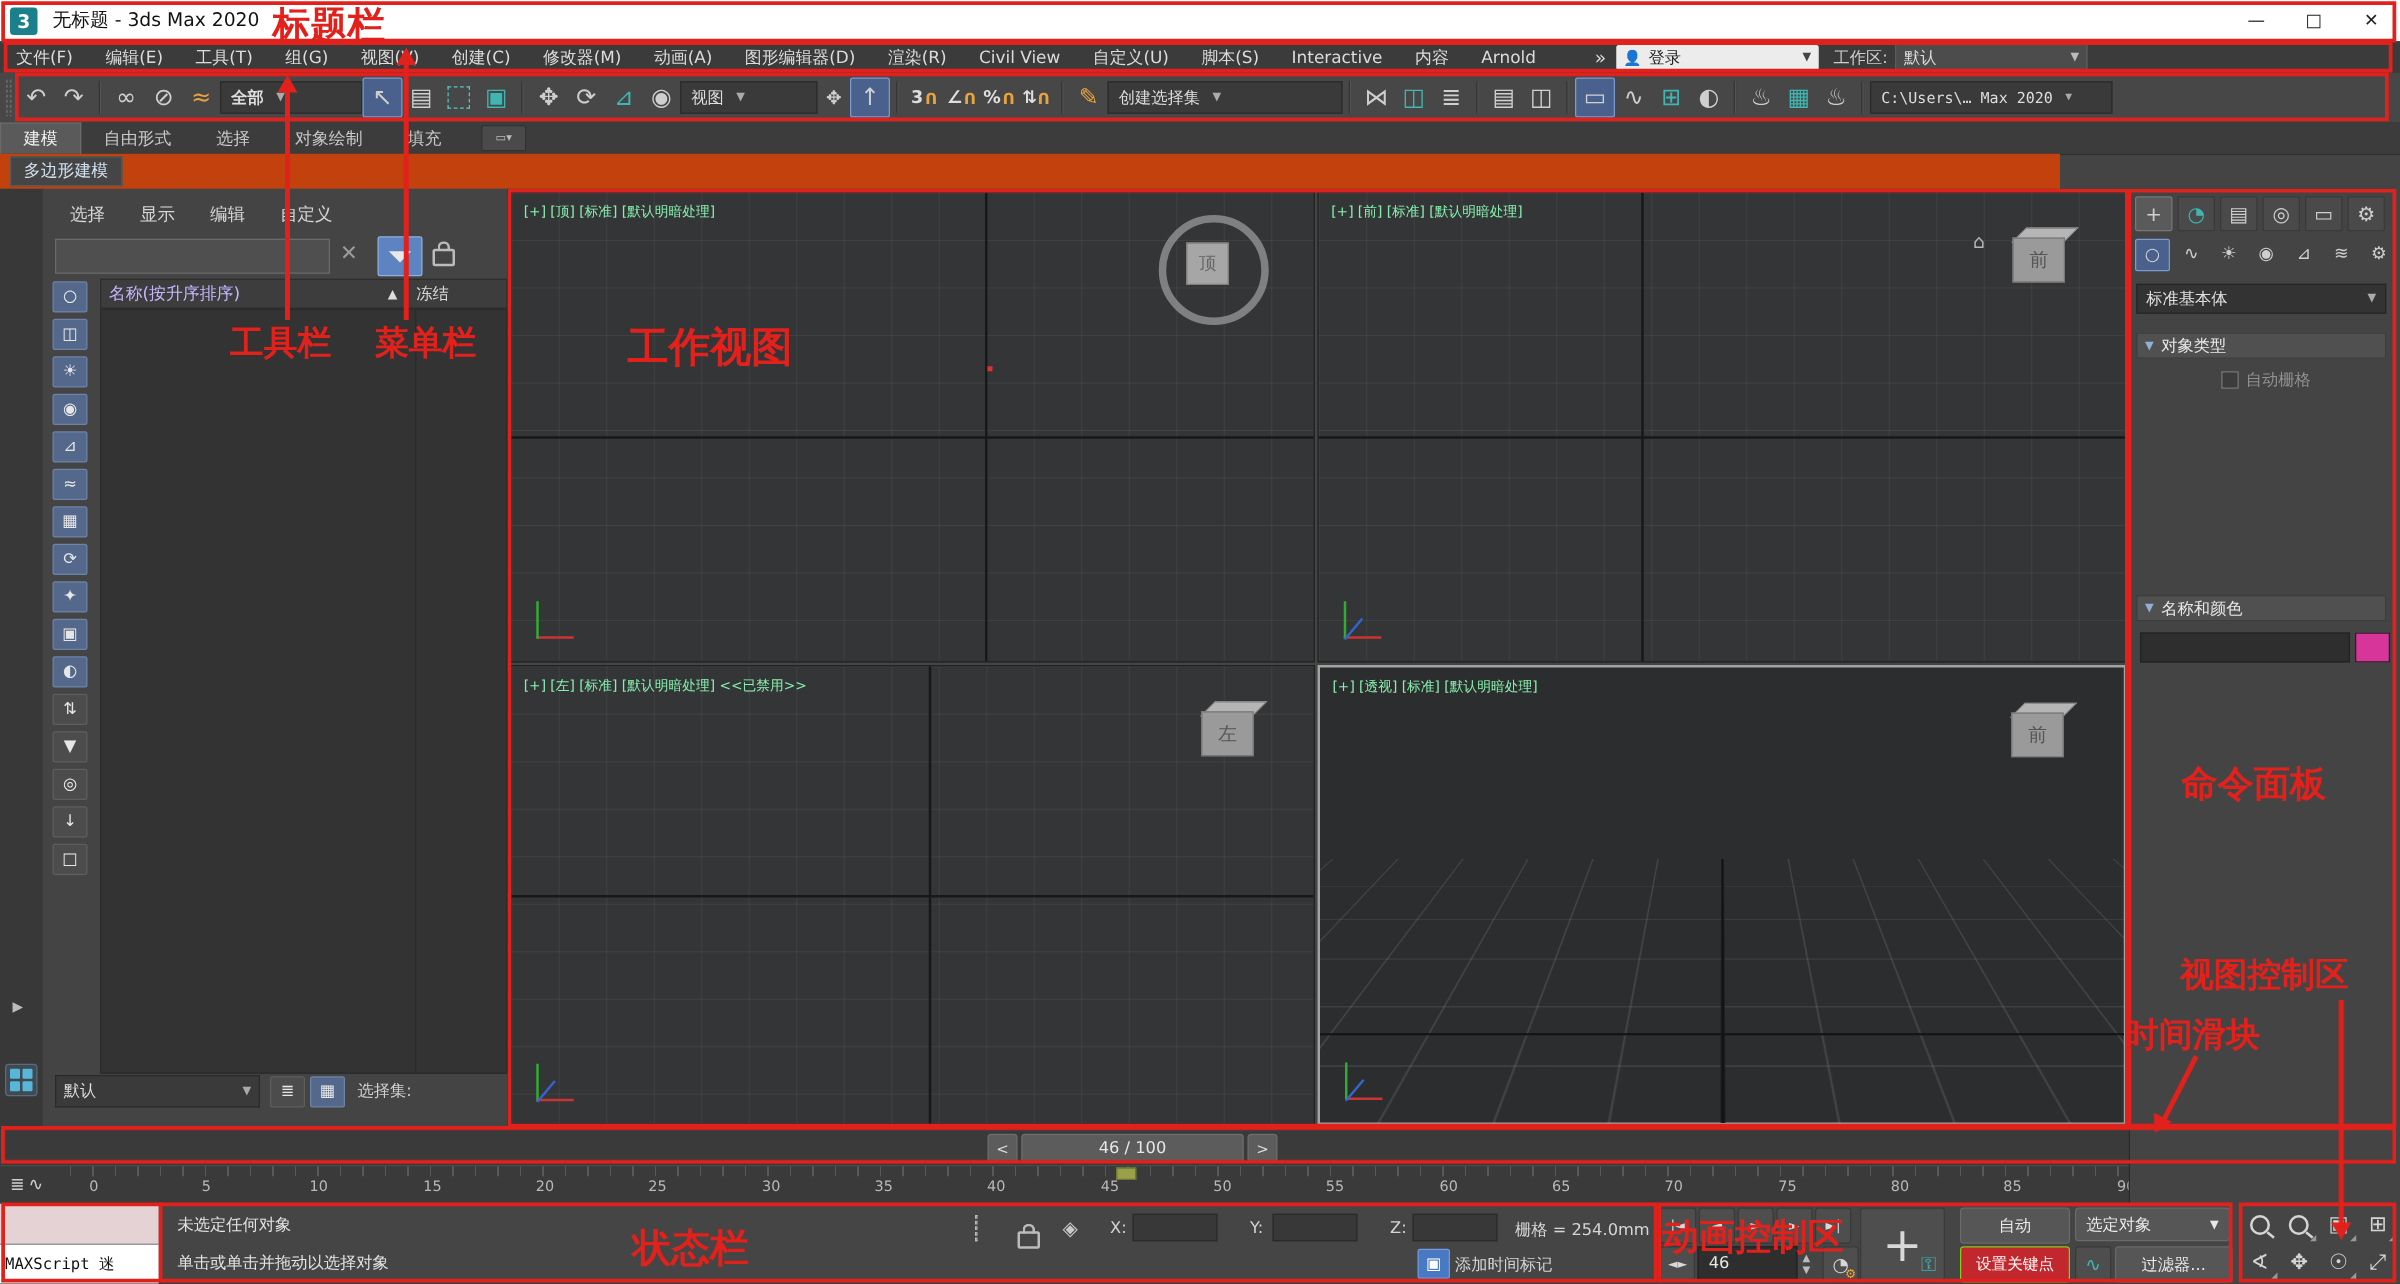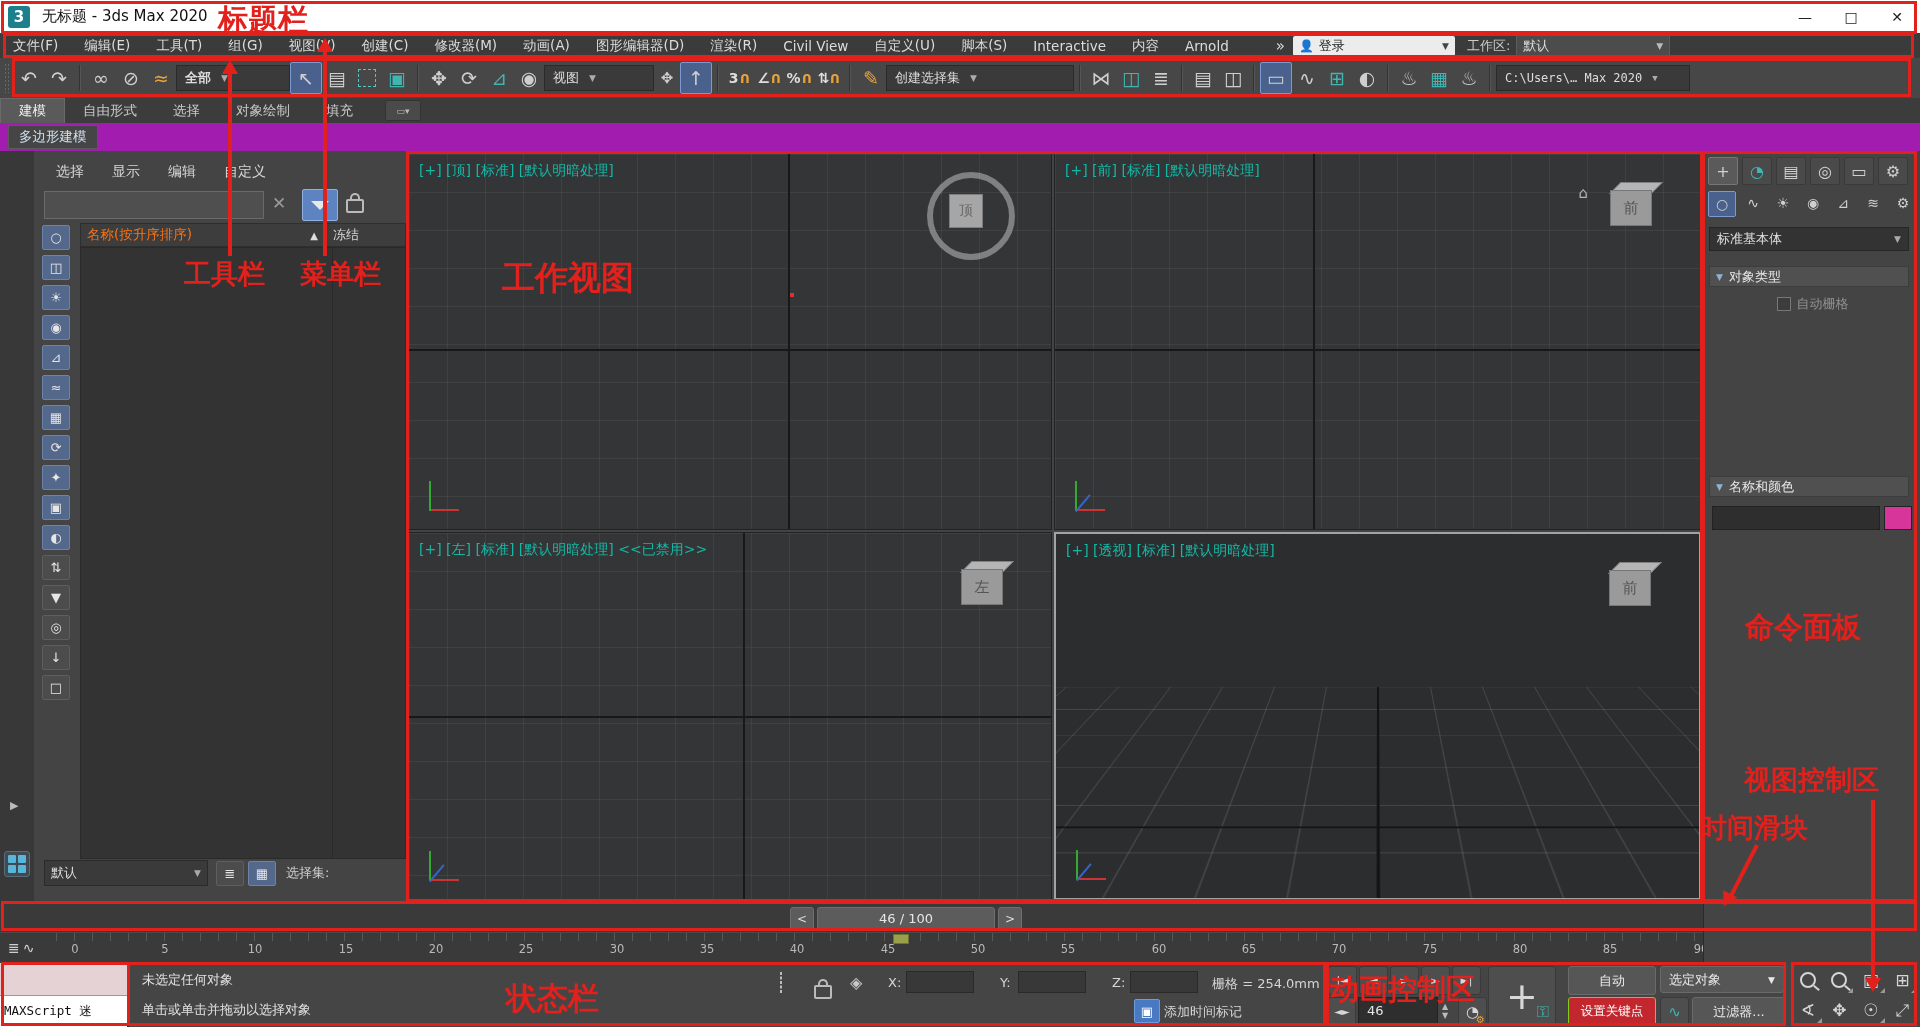--- a/index.html
+++ b/index.html
@@ -34,40 +34,40 @@
   .magnet{color:#e8a33d;font-weight:bold;font-size:12px;transform:rotate(180deg);display:inline-block;margin-left:1px;}
   .snaplbl{color:#dedede;font-size:14px;font-weight:bold;}
   .teal{color:#3fb6b2;}
   .orange{color:#e8a33d;}
   
   .ribbon{left:0;top:98px;width:1920px;height:25px;background:#3c3c3c;display:flex;align-items:flex-end;border-bottom:1px solid #303030;}
   .rtab{padding:3px 18px;color:#c9c9c9;font-size:13.5px;}
   .rtab.active{background:#5a5a5a;color:#f0f0f0;border:1px solid #6a6a6a;border-bottom:none;}
   .rdrop{width:34px;height:19px;background:#4a4a4a;border:1px solid #333;border-radius:2px;margin-left:14px;margin-bottom:2px;
     display:flex;align-items:center;justify-content:center;color:#bbb;font-size:9px;}
-  .subrow{left:0;top:123px;width:1920px;height:28px;background:#a21caf;display:flex;align-items:center;border-bottom:2px dotted #555;}
+  .subrow{left:0;top:123px;width:1648px;height:28px;background:#c2410c;display:flex;align-items:center;border-bottom:2px dotted #555;}
   .subtab{margin-left:8px;padding:2px 10px;background:#454545;border:1px solid #5a5a5a;color:#cfe0ef;font-size:13.5px;}
   
   .lstrip{left:0;top:151px;width:34px;height:812px;background:#383838;border-right:1px solid #2c2c2c;}
   .flyout{position:absolute;left:10px;top:648px;color:#bbb;font-size:11px;}
   .layouttab{position:absolute;left:4px;top:700px;width:26px;height:26px;background:#3f4a55;border:1px solid #5a6b7a;border-radius:3px;
     display:grid;grid-template-columns:1fr 1fr;gap:2px;padding:3px;box-sizing:border-box;}
   .layouttab span{background:#58b6d8;border-radius:1px;}
   
   .explorer{left:34px;top:151px;width:372px;height:751px;background:#444;border-right:1px solid #2a2a2a;}
   .exp-menus{position:absolute;left:22px;top:12px;display:flex;gap:28px;color:#d6d6d6;font-size:14px;}
   .exp-search{position:absolute;left:10px;top:40px;width:218px;height:26px;background:#4f4f4f;border:1px solid #6a6a6a;}
   .exp-x{position:absolute;left:238px;top:42px;color:#9a9a9a;font-size:17px;font-weight:bold;}
   .funnel{position:absolute;left:268px;top:38px;width:34px;height:30px;background:#5d83c1;border:1px solid #8fb0e0;border-radius:2px;
     display:flex;align-items:center;justify-content:center;}
   .funnel .f1{width:0;height:0;border-left:9px solid transparent;border-right:9px solid transparent;border-top:9px solid #e8e8e8;}
   .lockico{position:absolute;left:312px;top:40px;width:14px;height:10px;border:2px solid #bbb;border-radius:2px;margin-top:8px;}
   .lockico::before{content:"";position:absolute;left:2px;top:-8px;width:6px;height:6px;border:2px solid #bbb;border-bottom:none;border-radius:5px 5px 0 0;}
   .exp-header{position:absolute;left:46px;top:72px;width:326px;height:24px;background:#3d3d3d;border:1px solid #2e2e2e;display:flex;align-items:center;box-sizing:border-box;}
-  .exp-header .nm{margin-left:6px;color:#f97316;font-size:13.5px;}
+  .exp-header .nm{margin-left:6px;color:#c4b5fd;font-size:13.5px;}
   .exp-header .sort{margin-left:auto;margin-right:6px;color:#ddd;font-size:10px;}
   .exp-header .fz{width:72px;border-left:1px solid #2e2e2e;align-self:stretch;display:flex;align-items:center;padding-left:8px;color:#d8d8d8;}
   .exp-list{position:absolute;left:46px;top:96px;width:326px;height:612px;background:#333;border:1px solid #2a2a2a;box-sizing:border-box;}
   .exp-list .colsep{position:absolute;right:72px;top:0;bottom:0;width:1px;background:#2a2a2a;}
   .expcol{position:absolute;left:8px;top:74px;width:30px;display:flex;flex-direction:column;gap:5px;}
   .eico{width:26px;height:23px;background:#54688c;border:1px solid #6d83a8;border-radius:2px;color:#e6e6e6;
     display:flex;align-items:center;justify-content:center;font-size:13px;}
   .eico.plain{background:#4c4c4c;border-color:#5e5e5e;}
   .exp-bottom{position:absolute;left:0;bottom:14px;width:372px;height:30px;display:flex;align-items:center;}
   .exp-dd{margin-left:10px;width:150px;height:24px;background:#3a3a3a;border:1px solid #2a2a2a;display:flex;align-items:center;padding:0 6px;color:#ddd;}
@@ -75,21 +75,21 @@
   .selset{margin-left:10px;color:#d0d0d0;}
   
   .vparea{left:406px;top:151px;width:1297px;height:751px;background:#444;}
   .vp{position:absolute;background:#333537;overflow:hidden;border:1px solid #222;box-sizing:border-box;}
   .vp.active{border:2px solid #a3a3a3;}
   .grid{position:absolute;inset:0;
     background-image:linear-gradient(rgba(255,255,255,0.055) 1px,transparent 1px),linear-gradient(90deg,rgba(255,255,255,0.055) 1px,transparent 1px);
     background-size:38px 38px;}
   .axV{position:absolute;top:0;bottom:0;width:2px;background:#17181a;}
   .axH{position:absolute;left:0;right:0;height:2px;background:#17181a;}
-  .vplabel{position:absolute;left:10px;top:8px;color:#14b8a6;font-size:14px;z-index:3;text-align:center;}
+  .vplabel{position:absolute;left:10px;top:8px;color:#86efac;font-size:11px;z-index:3;text-align:center;}
   .tripod{position:absolute;left:16px;bottom:14px;width:46px;height:46px;z-index:3;}
   .tripod .gx{position:absolute;left:4px;bottom:4px;width:30px;height:2px;background:#c33;}
   .tripod .gy{position:absolute;left:4px;bottom:4px;width:2px;height:30px;background:#3a3;}
   .tripod .gz{position:absolute;left:4px;bottom:4px;width:2px;height:22px;background:#36c;transform:rotate(40deg);transform-origin:bottom left;}
   .vcube{position:absolute;right:46px;top:28px;width:48px;height:44px;z-index:3;}
   .vcube .face{position:absolute;left:4px;top:8px;width:40px;height:34px;background:#9a9a9a;border:1px solid #777;
     display:flex;align-items:center;justify-content:center;color:#555;font-size:15px;}
   .vcube .topface{position:absolute;left:9px;top:0px;width:40px;height:10px;background:#b5b5b5;transform:skewX(-45deg);border:1px solid #808080;}
   .compass{position:absolute;right:36px;top:18px;width:76px;height:76px;border:6px solid rgba(190,190,190,.55);border-radius:50%;z-index:3;}
   .compass .sq{position:absolute;left:16px;top:16px;width:32px;height:32px;background:#a6a6a6;border:1px solid #7e7e7e;

